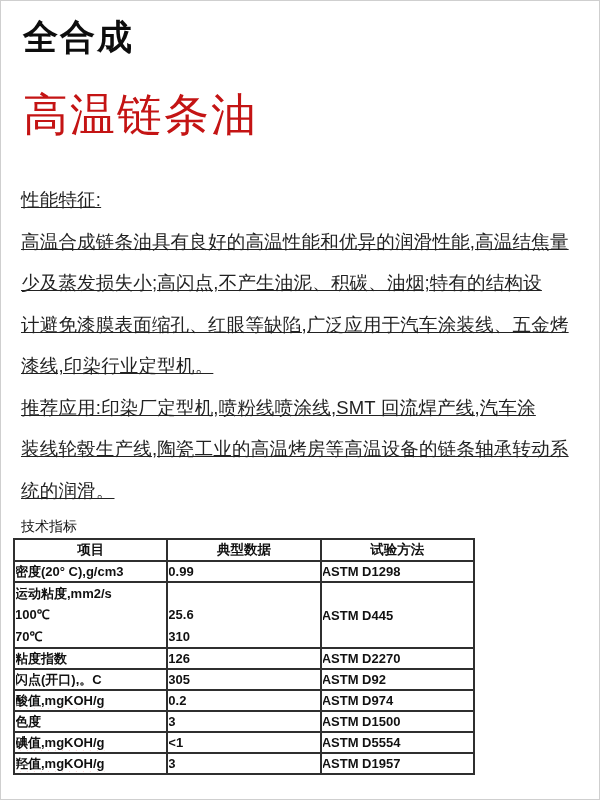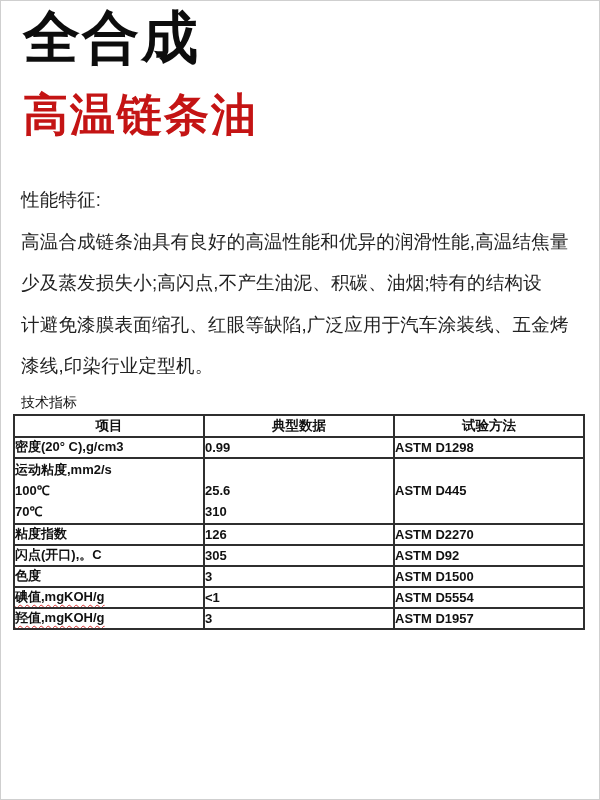--- a/index.html
+++ b/index.html
@@ -10,68 +10,69 @@
     box-sizing: border-box;
     background: #ffffff;
     border: 1px solid #cfcfcf;
     overflow: hidden;
     font-family: "Liberation Sans", sans-serif;
     color: #1c1c1c;
     padding-top: 10px;
   }
   .title-black {
     margin: 0 0 0 22px;
-    font-size: 57px;
+    font-size: 35px;
     line-height: 52px;
     font-weight: bold;
     letter-spacing: 2px;
     color: #0d0d0d;
   }
   .title-red {
     margin: 26px 0 0 22px;
     font-size: 45px;
     line-height: 52px;
-    font-weight: bold;
+    font-weight: normal;
     letter-spacing: 2px;
     color: #c41414;
   }
   .body-text {
     margin: 38px 0 0 20px;
     font-size: 18.5px;
     color: #222222;
   }
   .para-line {
     line-height: 41.5px;
     height: 41.5px;
     white-space: nowrap;
     letter-spacing: 0.2px;
+    text-decoration: underline;
   }
   .spec-heading {
     margin: 6px 0 0 20px;
     font-size: 14px;
     line-height: 18px;
     color: #111111;
   }
   table.spec-table {
     margin: 3px 0 0 12px;
-    width: 572px;
+    width: 462px;
     border-collapse: collapse;
     table-layout: fixed;
     font-size: 13px;
     font-weight: bold;
     color: #111111;
   }
   table.spec-table th, table.spec-table td {
     border: 2px solid #2f2f2f;
     padding: 0;
     vertical-align: middle;
     overflow: hidden;
   }
   table.spec-table th { height: 20px; text-align: center; font-size: 13.5px; }
-  table.spec-table td { height: 19px; }
+  table.spec-table td { height: 19px; border-radius: 7px; }
   td.c1 { text-align: left; padding-left: 6px; }
   td.c2, td.c3 { text-align: left; }
   tr.multi td { height: 64px; }
   .tline { height: 21.3px; line-height: 21.3px; }
   td.sp {
     text-decoration-line: underline;
     text-decoration-style: wavy;
     text-decoration-color: #d93030;
     text-decoration-thickness: 1px;
     text-underline-offset: 3px;
@@ -85,20 +86,25 @@
   <h1 class="title-black">全合成</h1>
   <h1 class="title-red">高温链条油</h1>
 
   <div class="body-text">
     <div>
       <div class="para-line">性能特征:</div>
       <div class="para-line">高温合成链条油具有良好的高温性能和优异的润滑性能,高温结焦量</div>
       <div class="para-line">少及蒸发损失小;高闪点,不产生油泥、积碳、油烟;特有的结构设</div>
       <div class="para-line">计避免漆膜表面缩孔、红眼等缺陷,广泛应用于汽车涂装线、五金烤</div>
       <div class="para-line">漆线,印染行业定型机。</div>
+    </div>
+    <div>
+      <div class="para-line">推荐应用:印染厂定型机,喷粉线喷涂线,SMT 回流焊产线,汽车涂</div>
+      <div class="para-line">装线轮毂生产线,陶瓷工业的高温烤房等高温设备的链条轴承转动系</div>
+      <div class="para-line">统的润滑。</div>
     </div>
   </div>
 
   <div class="spec-heading">技术指标</div>
 
   <table class="spec-table">
     <thead>
       <tr>
         <th>项目</th>
         <th>典型数据</th>
@@ -128,20 +134,25 @@
         <td class="c1">粘度指数</td>
         <td class="c2">126</td>
         <td class="c3">ASTM D2270</td>
       </tr>
       <tr>
         <td class="c1">闪点(开口),。C</td>
         <td class="c2">305</td>
         <td class="c3">ASTM D92</td>
       </tr>
       <tr>
+        <td class="c1 sp">酸值,mgKOH/g</td>
+        <td class="c2">0.2</td>
+        <td class="c3">ASTM D974</td>
+      </tr>
+      <tr>
         <td class="c1">色度</td>
         <td class="c2">3</td>
         <td class="c3">ASTM D1500</td>
       </tr>
       <tr>
         <td class="c1 sp">碘值,mgKOH/g</td>
         <td class="c2">&lt;1</td>
         <td class="c3">ASTM D5554</td>
       </tr>
       <tr>

